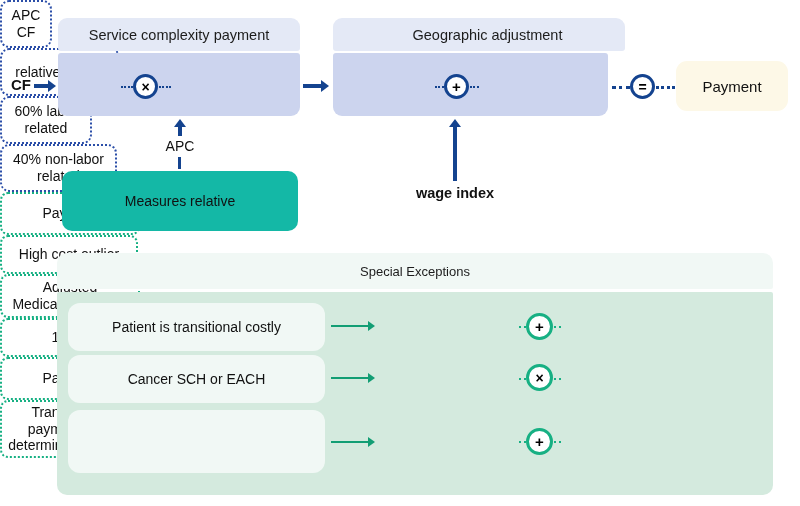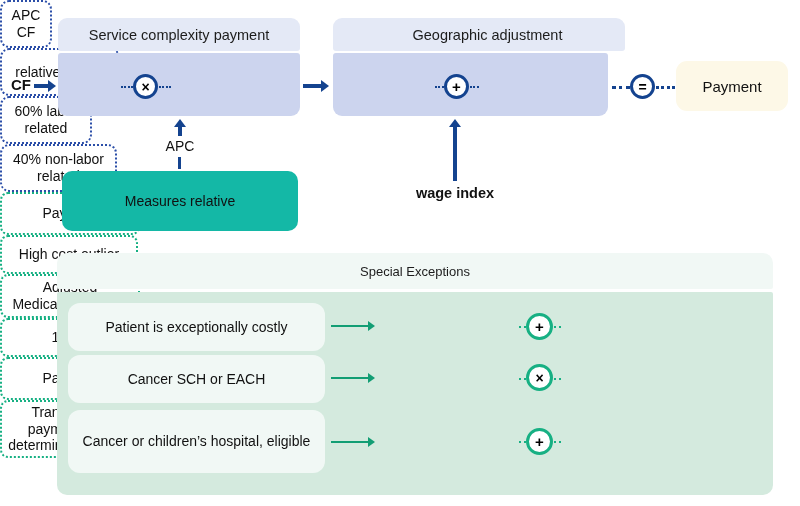--- a/index.html
+++ b/index.html
@@ -259,21 +259,21 @@
 <div class="lbl bold" style="left:390px; top:185px; width:130px; font-size:14.5px;">
   <div>wage index</div>
 </div>
 
 <div class="exc-header" style="left:57px; top:253px; width:716px; height:36px;">
   <span>Special Exceptions</span>
 </div>
 <div class="exc-body" style="left:57px; top:292px; width:716px; height:203px;"></div>
 
 <div class="exc-left" style="left:68px; top:303px; width:257px; height:48px;">
-  <span>Patient is exceptionally costly</span>
+  <span>Patient is transitional costly</span>
 </div>
 <div class="garrow" style="left:331px; top:321px; width:44px; height:10px;">
   <div class="shaft"></div>
   <div class="head"></div>
 </div>
 <div class="chip green" style="left:378px; top:305px; width:140px; height:43px;">
   <span>Payment</span>
 </div>
 <div class="dots" style="left:519px; top:326px; width:7px; border-top-color:#17b083;"></div>
 <div class="op green" style="left:526px; top:313px; width:27px; height:27px; font-size:15px;">
@@ -298,21 +298,20 @@
 <div class="dots" style="left:519px; top:378px; width:7px; border-top-color:#17b083;"></div>
 <div class="op green" style="left:526px; top:364px; width:27px; height:27px; font-size:14px;">
   <span>×</span>
 </div>
 <div class="dots" style="left:554px; top:378px; width:7px; border-top-color:#17b083;"></div>
 <div class="chip green" style="left:562px; top:358px; width:138px; height:39px;">
   <span>1.071</span>
 </div>
 
 <div class="exc-left" style="left:68px; top:410px; width:257px; height:63px; flex-direction:column;">
-  <span>Cancer or children’s hospital, eligible</span>
 </div>
 <div class="garrow" style="left:331px; top:437px; width:44px; height:10px;">
   <div class="shaft"></div>
   <div class="head"></div>
 </div>
 <div class="chip green" style="left:378px; top:420px; width:140px; height:43px;">
   <span>Payment</span>
 </div>
 <div class="dots" style="left:519px; top:441px; width:7px; border-top-color:#17b083;"></div>
 <div class="op green" style="left:526px; top:428px; width:27px; height:27px; font-size:15px;">

